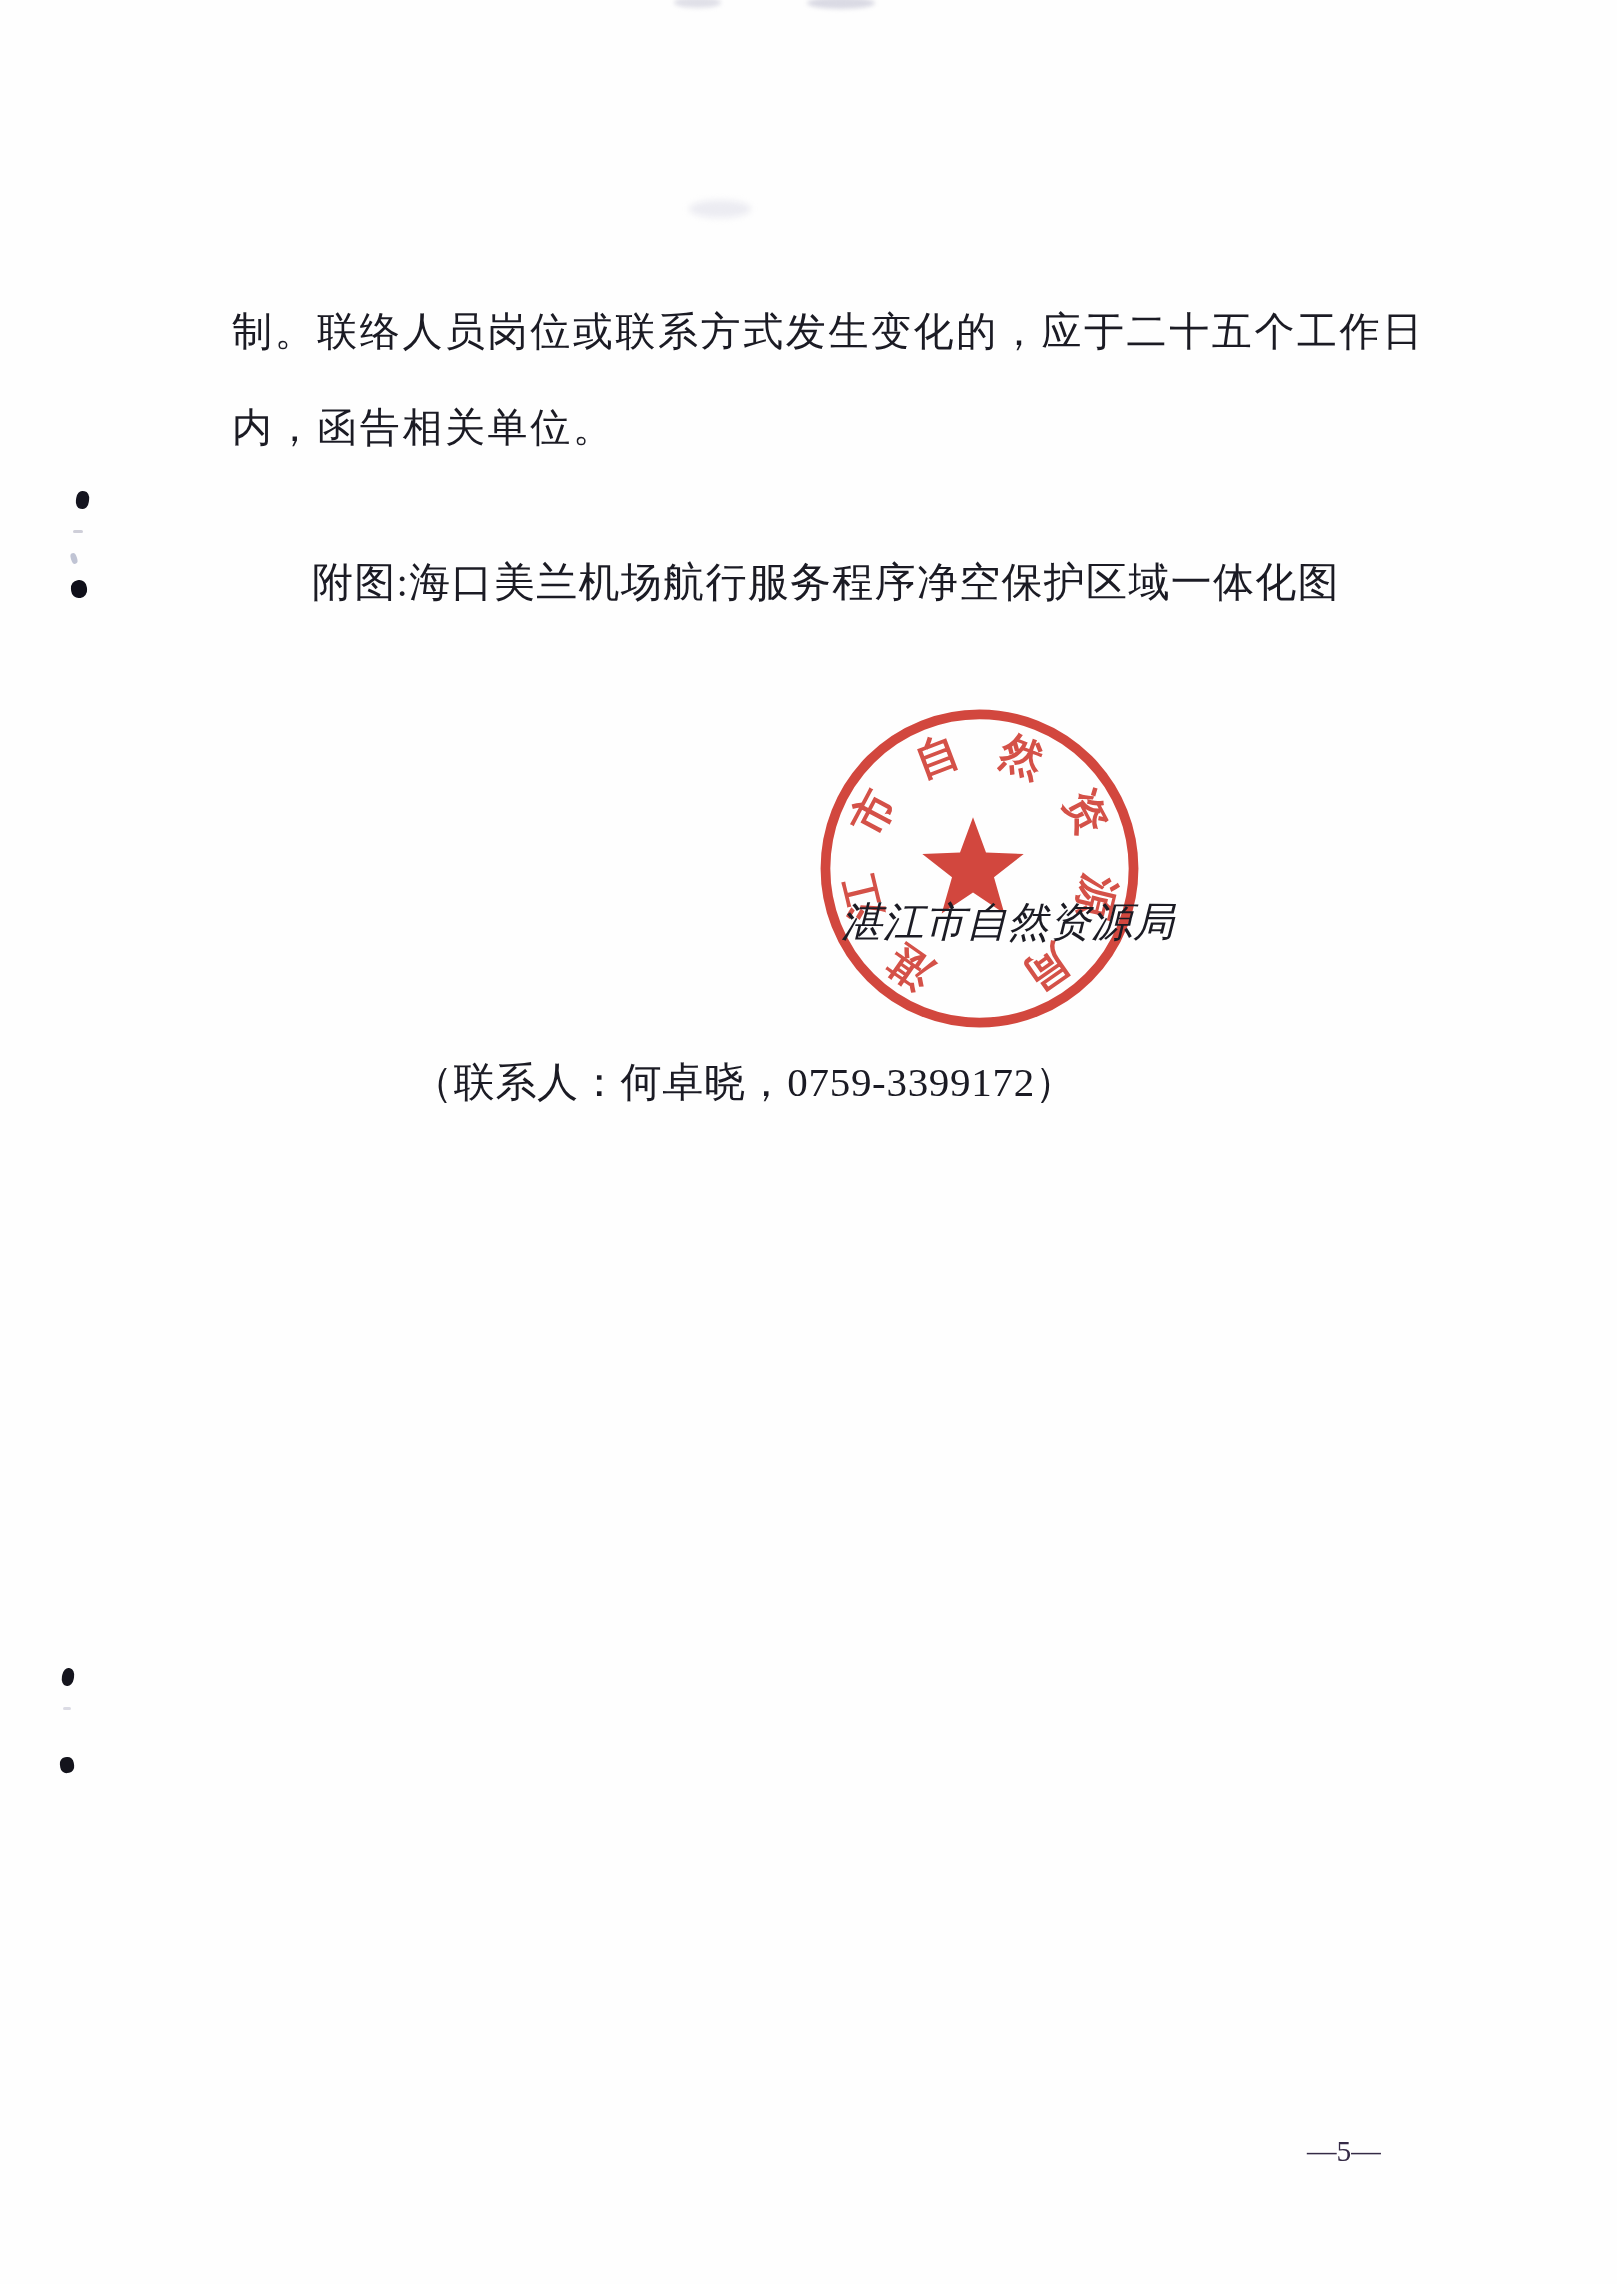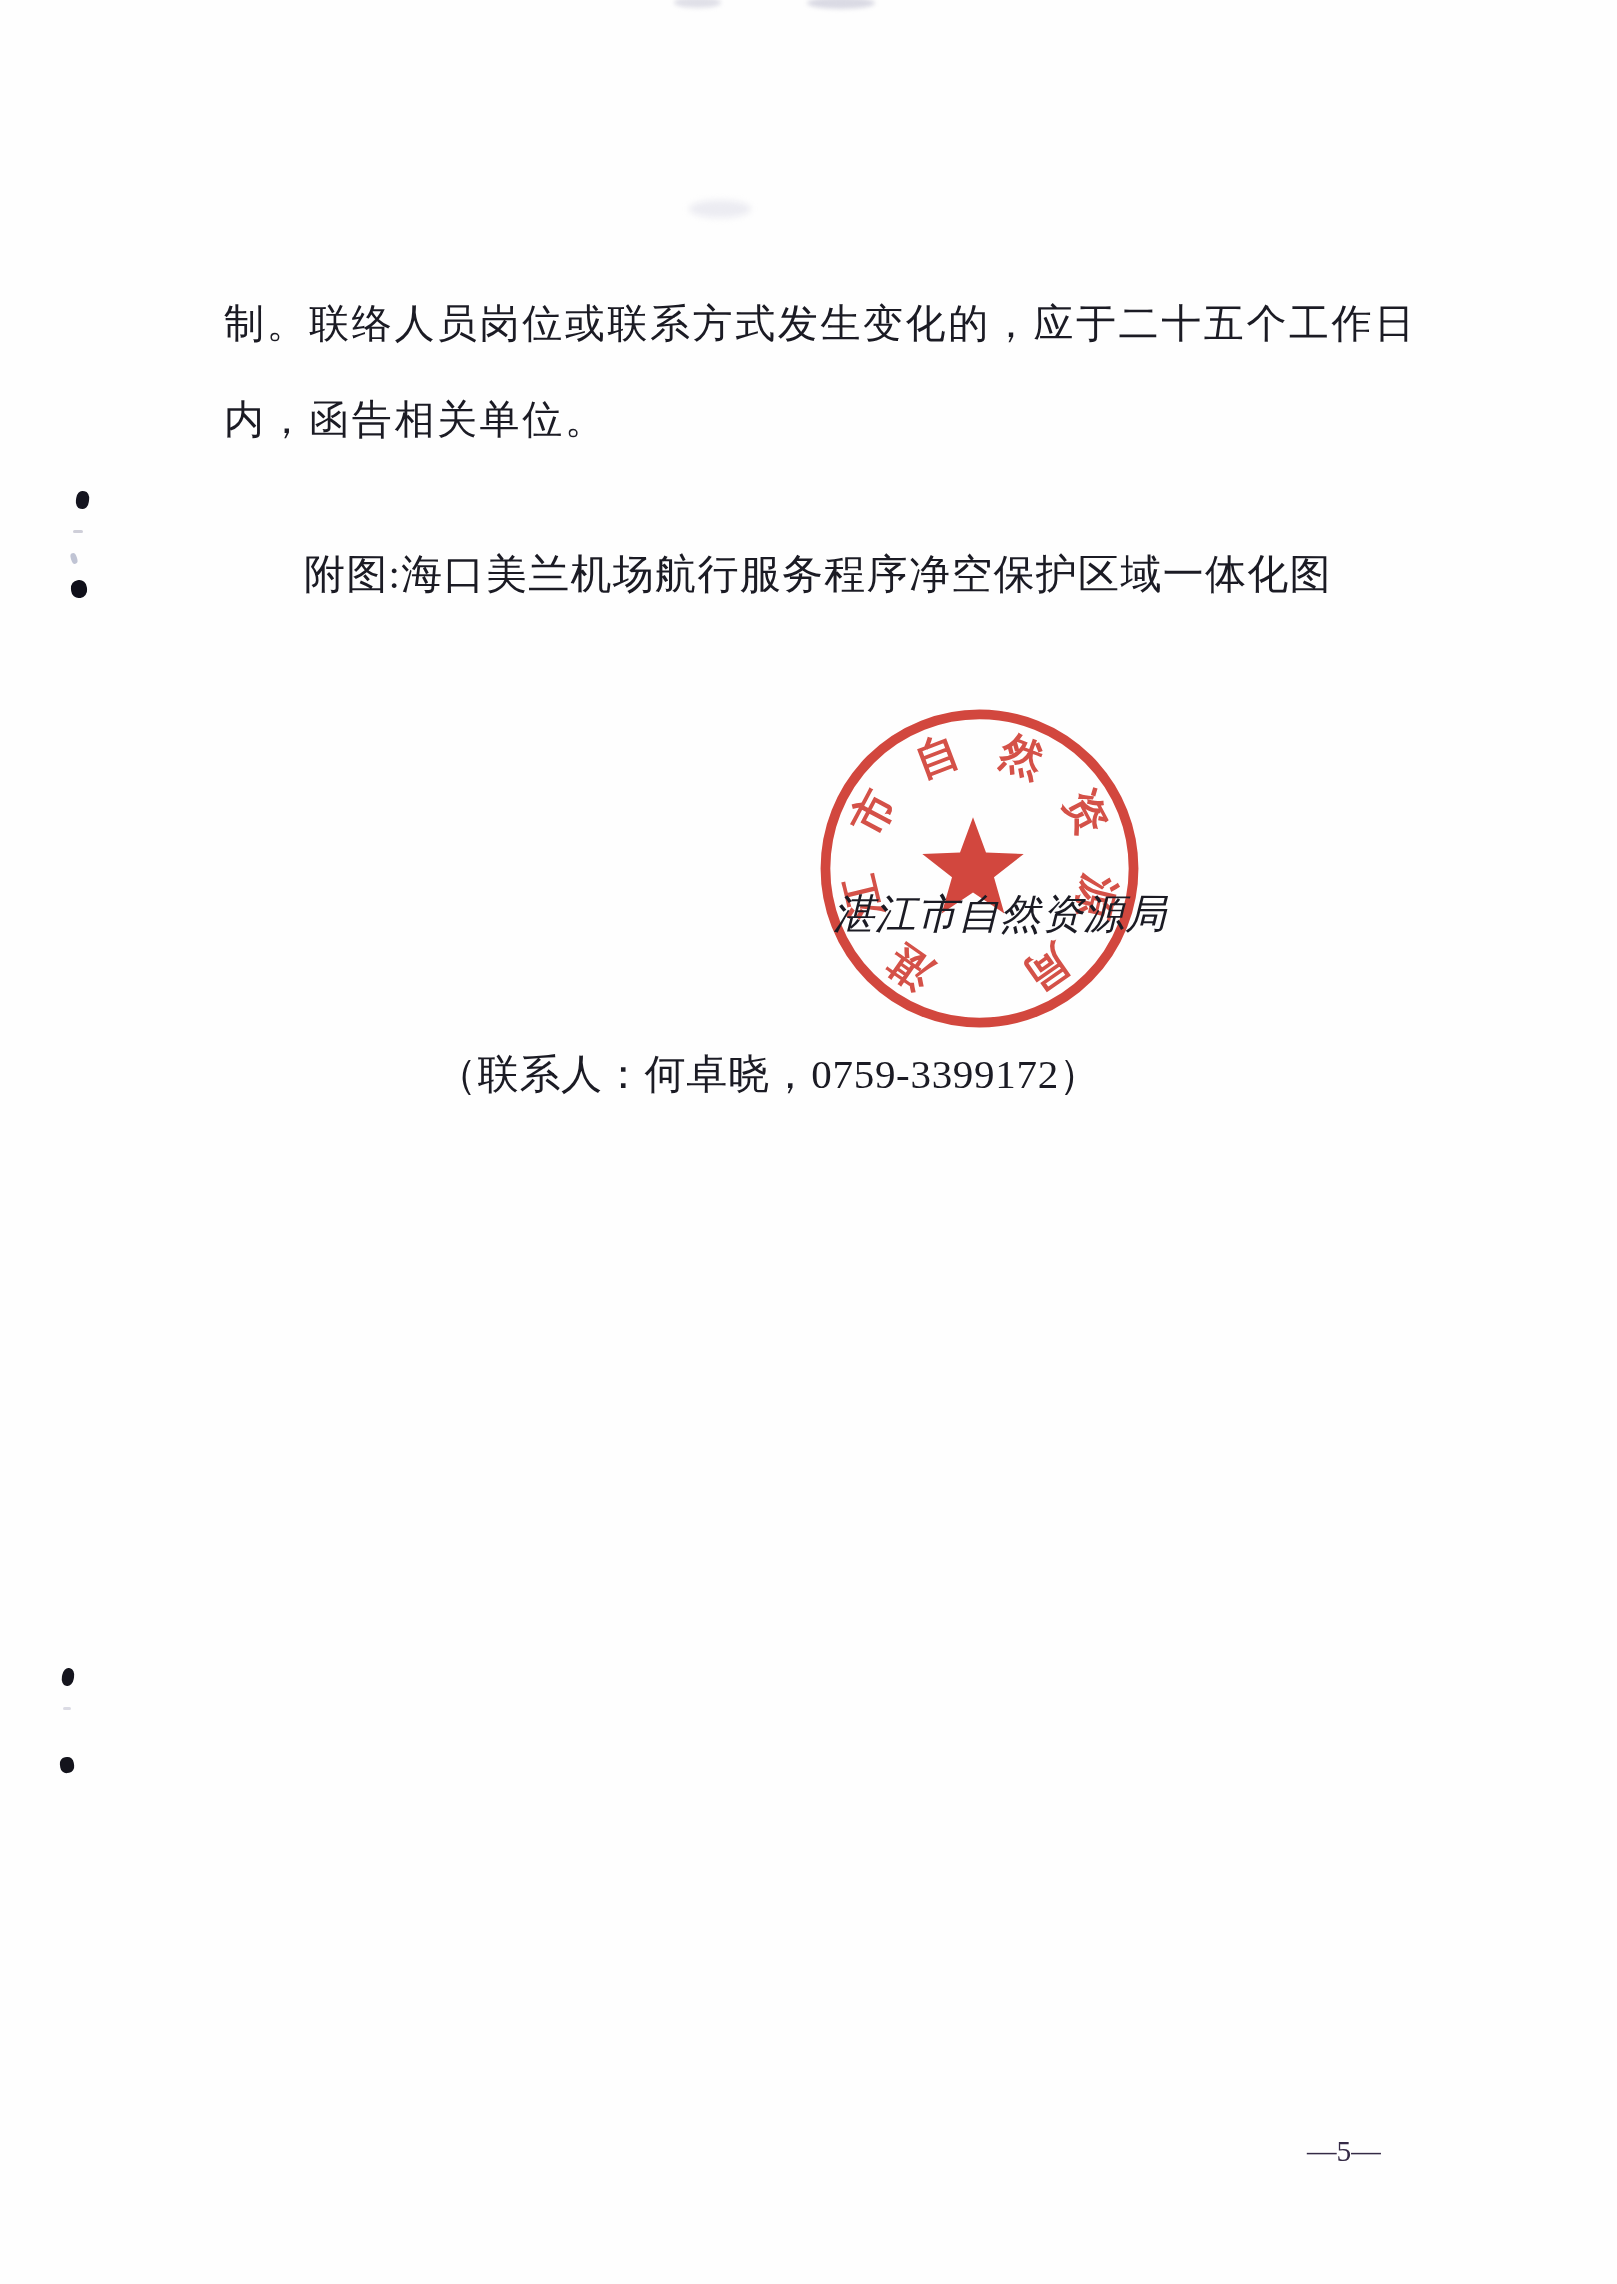--- a/index.html
+++ b/index.html
@@ -4,29 +4,29 @@
 <style>
   html,body{margin:0;padding:0;background:#e9e9e9;}
   .page{
     position:relative;
     width:1618px;height:2284px;
     background:#fefefe;
     overflow:hidden;
     font-family:"Liberation Serif","DejaVu Serif",serif;
     color:#1b1b24;
   }
-  .page p{margin:8px;position:absolute;line-height:1.18;white-space:nowrap;}
+  .page p{margin:16px;position:absolute;line-height:1.18;white-space:nowrap;}
   .body-line{font-size:40px;letter-spacing:2.6px;}
   .l1{left:216px;top:292px;}
   .l2{left:216px;top:388px;text-align:right;}
   .l3{left:296px;top:542px;font-size:41px;letter-spacing:1.3px;}
   .sig{font-size:41px;}
   .org{left:825px;top:882px;letter-spacing:0.7px;font-style:italic;}
   .date{left:831px;top:957px;word-spacing:10.5px;letter-spacing:1.3px;}
-  .contact{left:428px;top:1042px;letter-spacing:0.7px;}
+  .contact{left:396px;top:1042px;letter-spacing:0.7px;}
   .pageno{
     position:absolute;left:1307px;top:2135px;
     font-size:29.5px;letter-spacing:0px;color:#352a46;
     font-family:"Liberation Serif","DejaVu Serif",serif;
   }
   
   .seal{
     position:absolute;left:817px;top:706px;width:325px;height:325px;
     opacity:.93;
   }

